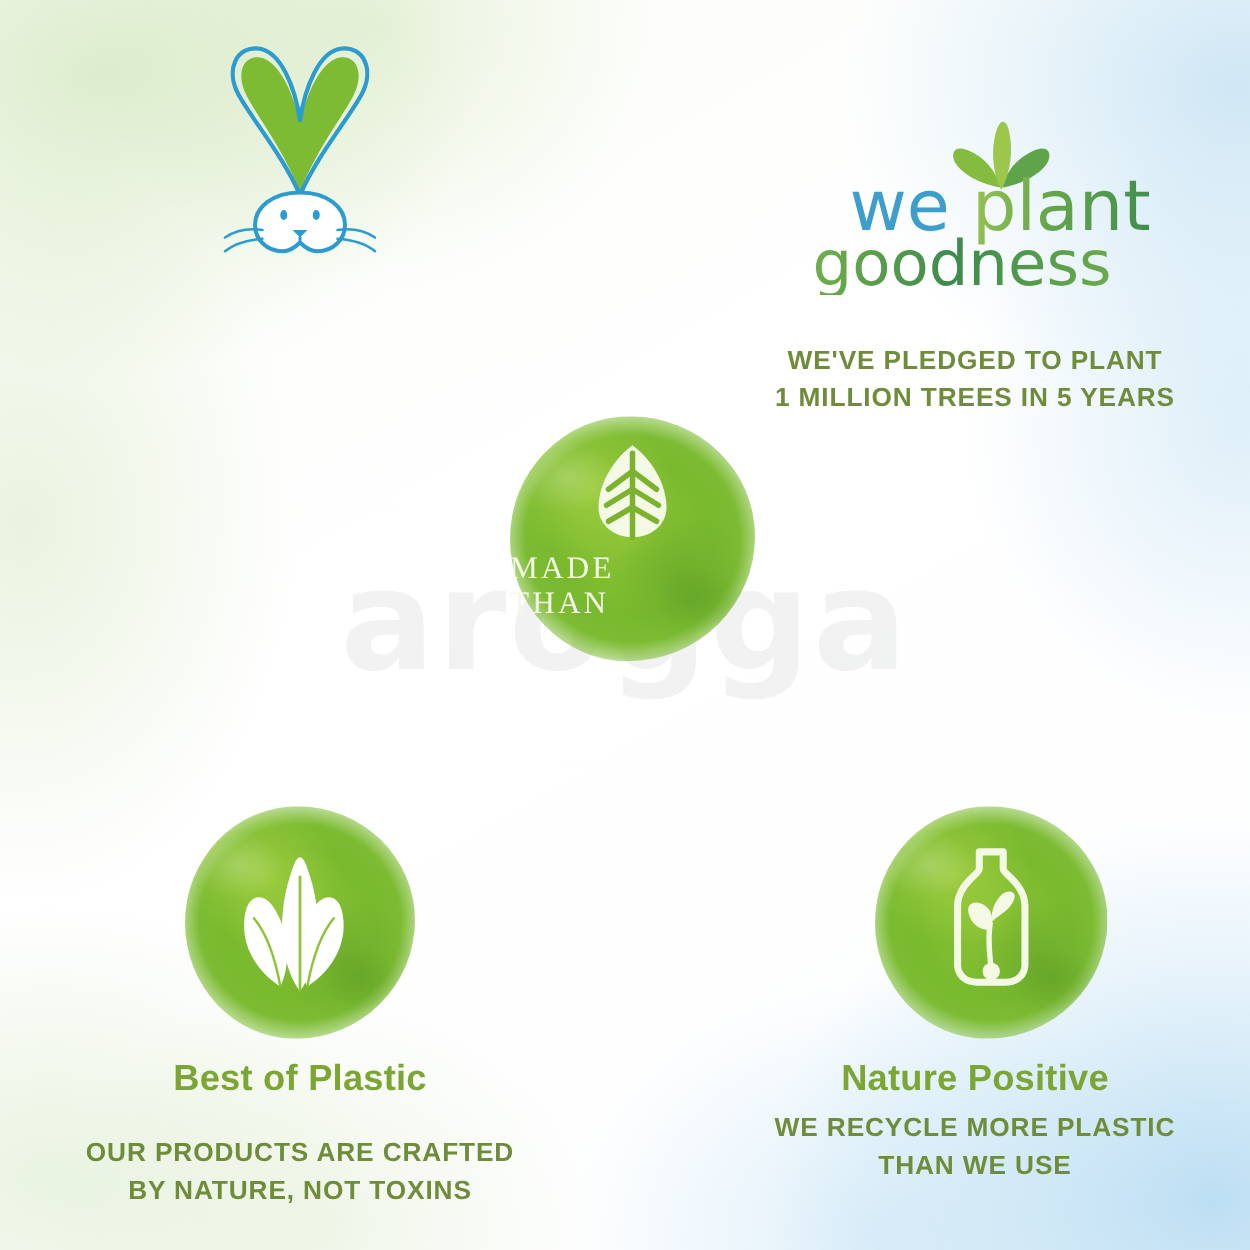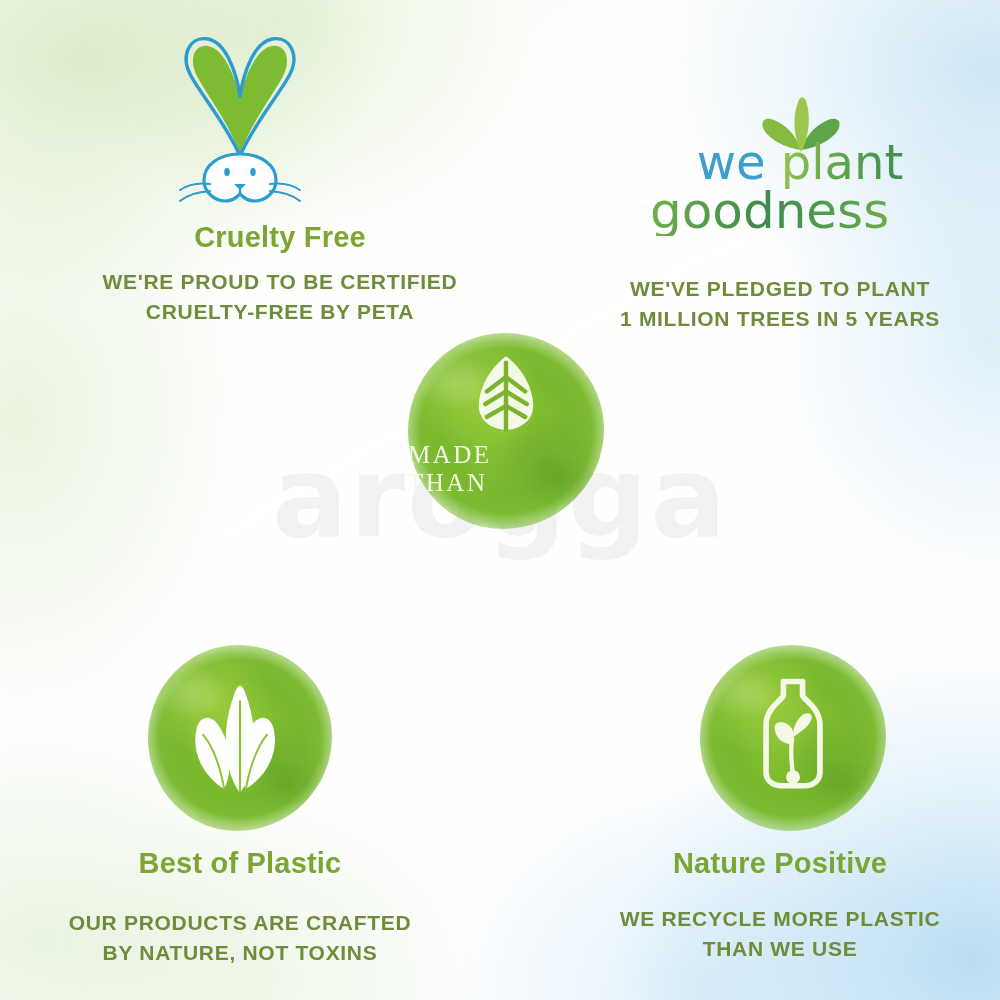--- a/index.html
+++ b/index.html
@@ -49,21 +49,21 @@
   }
 
   
   .bunny{ position:absolute; left:170px; top:26px; width:140px; height:185px; }
 
   
   .wpg{ position:absolute; left:650px; top:96px; width:300px; height:140px; }
   .wpg-sprout{ position:absolute; left:108px; top:0; width:86px; height:56px; }
   .wpg-l1{
     position:absolute; left:0; top:42px; width:300px;
-    text-align:center; font-size:48px; line-height:1;
+    text-align:center; font-size:56px; line-height:1;
     font-family:"DejaVu Sans", sans-serif; font-weight:400;
   }
   .wpg-we{ color:#3e9ecb; }
   .wpg-plant{
     background:linear-gradient(100deg,#9cc452 0%,#63a64a 45%,#3f8c4e 100%);
     -webkit-background-clip:text; background-clip:text; color:transparent;
   }
   .wpg-l2{
     position:absolute; left:0; top:90px; width:300px;
     font-size:50px; line-height:1;
@@ -122,25 +122,20 @@
       <path d="M64 158 L76 158 L70 164 Z" fill="#2b9bd0"></path>
       <path d="M70 164 L70 168" stroke="#2b9bd0" stroke-width="2.4" stroke-linecap="round"></path>
 
       <path d="M40 158 C 26 156 16 160 10 164" fill="none" stroke="#2b9bd0" stroke-width="2" stroke-linecap="round"></path>
       <path d="M40 165 C 26 166 16 170 10 175" fill="none" stroke="#2b9bd0" stroke-width="2" stroke-linecap="round"></path>
       <path d="M100 158 C 114 156 124 160 130 164" fill="none" stroke="#2b9bd0" stroke-width="2" stroke-linecap="round"></path>
       <path d="M100 165 C 114 166 124 170 130 175" fill="none" stroke="#2b9bd0" stroke-width="2" stroke-linecap="round"></path>
     </svg>
   </div>
 
-  <div class="cell" style="left:40px; top:222px; width:480px;">
-    <div class="title">Cruelty Free</div>
-    <div class="desc" style="margin-top:13px;">WE'RE PROUD TO BE CERTIFIED
-CRUELTY-FREE BY PETA</div>
-  </div>
 
   <div class="wpg">
     <div class="wpg-sprout">
       <svg viewBox="0 0 86 56" width="86" height="56">
         <path d="M43 54 C 38 40 30 30 16 24 C 6 20 2 26 6 34 C 12 44 28 52 43 54 Z" fill="#85bb3f"></path>
         <path d="M43 54 C 48 40 56 30 70 24 C 80 20 84 26 80 34 C 74 44 58 52 43 54 Z" fill="#5fa449"></path>
         <path d="M43 56 C 36 42 34 22 40 6 C 43 -1 47 0 49 8 C 53 24 50 44 43 56 Z" fill="#9cc74c"></path>
       </svg>
     </div>
     <div class="wpg-l1">
@@ -203,17 +198,17 @@
       <path d="M44 4 L66 4 L66 20 C 66 24 86 34 86 54 L86 108 C 86 118 78 124 68 124 L42 124 C 32 124 24 118 24 108 L24 54 C 24 34 44 24 44 20 Z" fill="none" stroke="#f4f9e6" stroke-width="6.5" stroke-linejoin="round"></path>
       <path d="M55 112 C 53 96 52 82 54 70" stroke="#f4f9e6" stroke-width="5" fill="none" stroke-linecap="round"></path>
       <circle cx="55" cy="114" r="8" fill="#f4f9e6"></circle>
       <path d="M54 76 C 44 76 36 70 34 60 C 32 50 42 48 50 54 C 57 59 57 70 54 76 Z" fill="#f4f9e6"></path>
       <path d="M56 68 C 62 62 72 58 76 48 C 79 40 70 38 64 44 C 57 51 54 62 56 68 Z" fill="#f4f9e6"></path>
     </svg>
   </div>
 
   <div class="cell" style="left:570px; top:848px; width:420px;">
     <div class="title">Nature Positive</div>
-    <div class="desc" style="margin-top:24px;">WE RECYCLE MORE PLASTIC
+    <div class="desc" style="margin-top:8px;">WE RECYCLE MORE PLASTIC
 THAN WE USE</div>
   </div>
 
 </div>
 
 </body></html>

